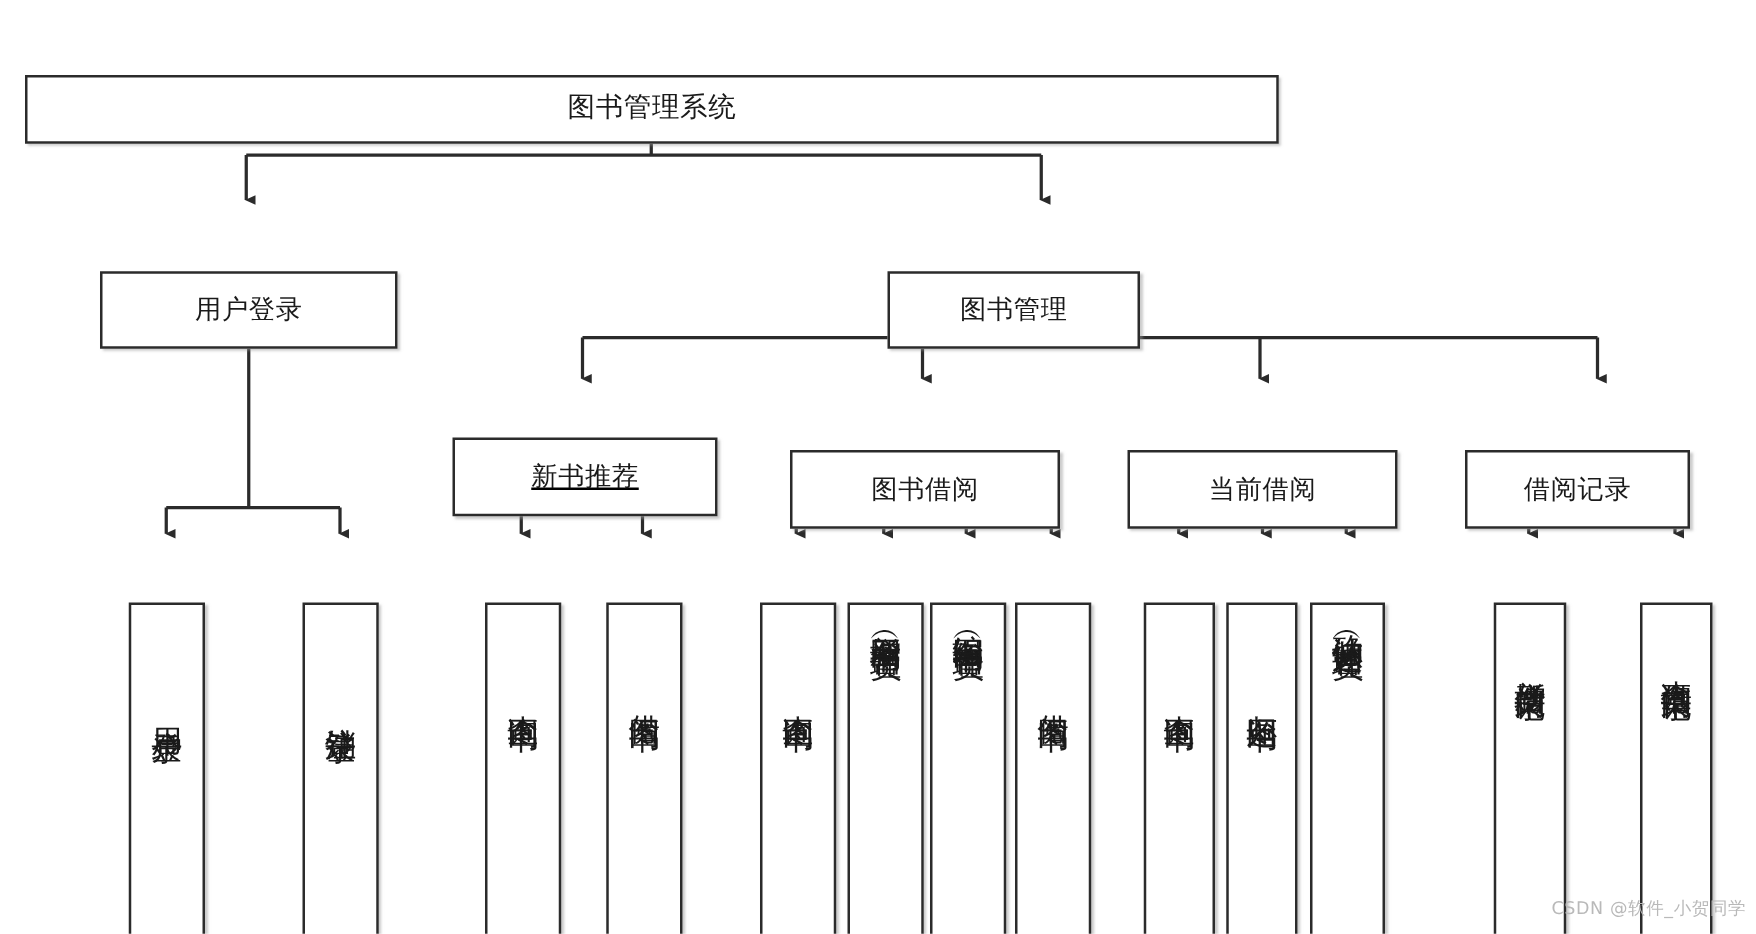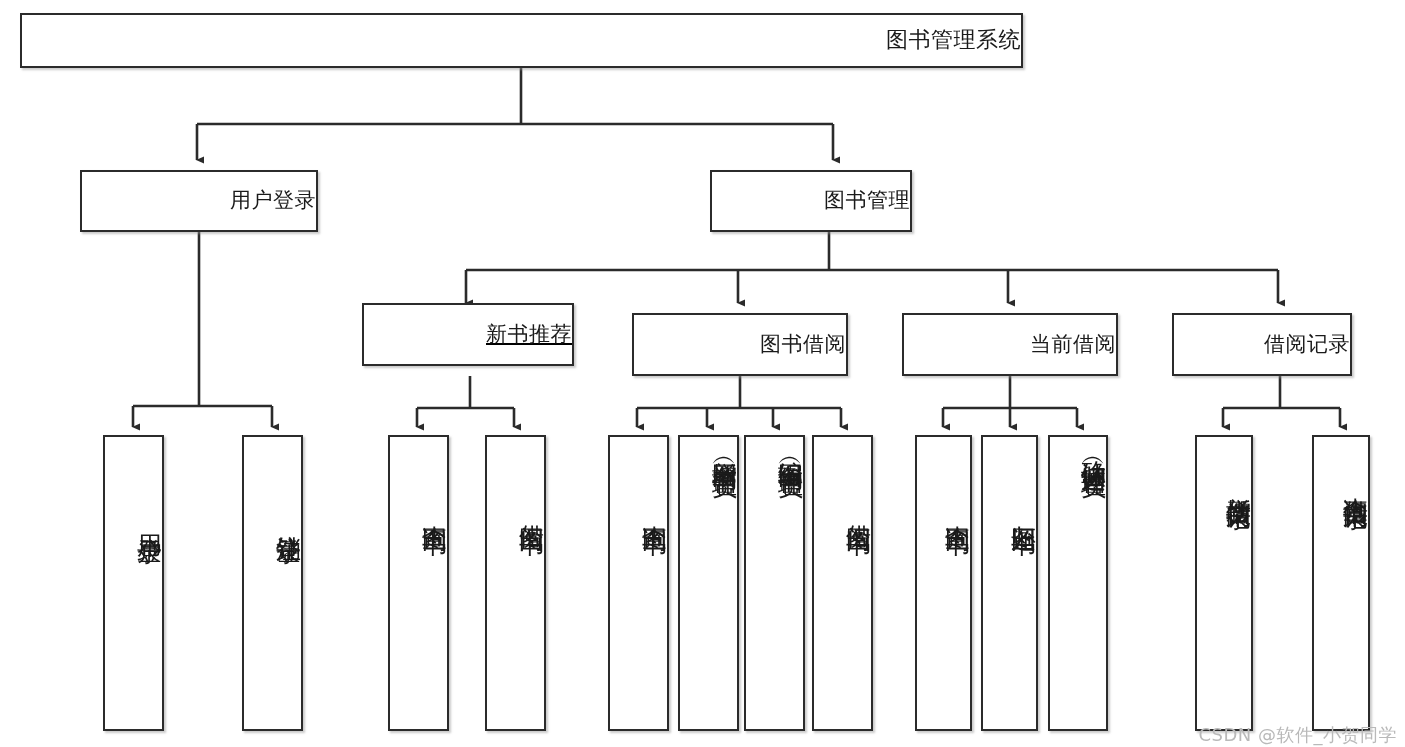--- a/index.html
+++ b/index.html
@@ -14,22 +14,23 @@
   #diagram-root{position:relative;width:1405px;height:747px;}
   svg#connectors{position:absolute;left:0;top:0;width:1405px;height:747px;pointer-events:none;}
 
   .node{
     position:absolute;
     box-sizing:border-box;
     background:#ffffff;
     border:2.5px solid #2b2b2b;
     display:flex;
     align-items:center;
-    justify-content:flex-end;
+    justify-content:center;
     box-shadow:2px 2px 2px rgba(150,150,150,.5);
+    margin-top:47px;
   }
   .node .label{
     color:#1a1a1a;
     line-height:1.12;
     text-align:center;
     white-space:pre;
   }
   
   .node.h .label{font-size:21px;letter-spacing:.5px;}
   .node.root .label{font-size:22px;}
@@ -37,22 +38,22 @@
   .node.v{align-items:flex-start;padding-top:6px;}
   .node.v .label{
     writing-mode:vertical-rl;
     text-orientation:upright;
     font-size:25px;
     letter-spacing:2px;
     line-height:1;
   }
   .watermark{
     position:absolute;
-    right:8px;bottom:0;
-    font-size:18px;
+    right:8px;bottom:11px;
+    font-size:14px;
     color:#b9b9b9;
     letter-spacing:.5px;
     user-select:none;
     white-space:nowrap;
   }
 </style>
 </head>
 <body>
 
 <div id="diagram-root">

